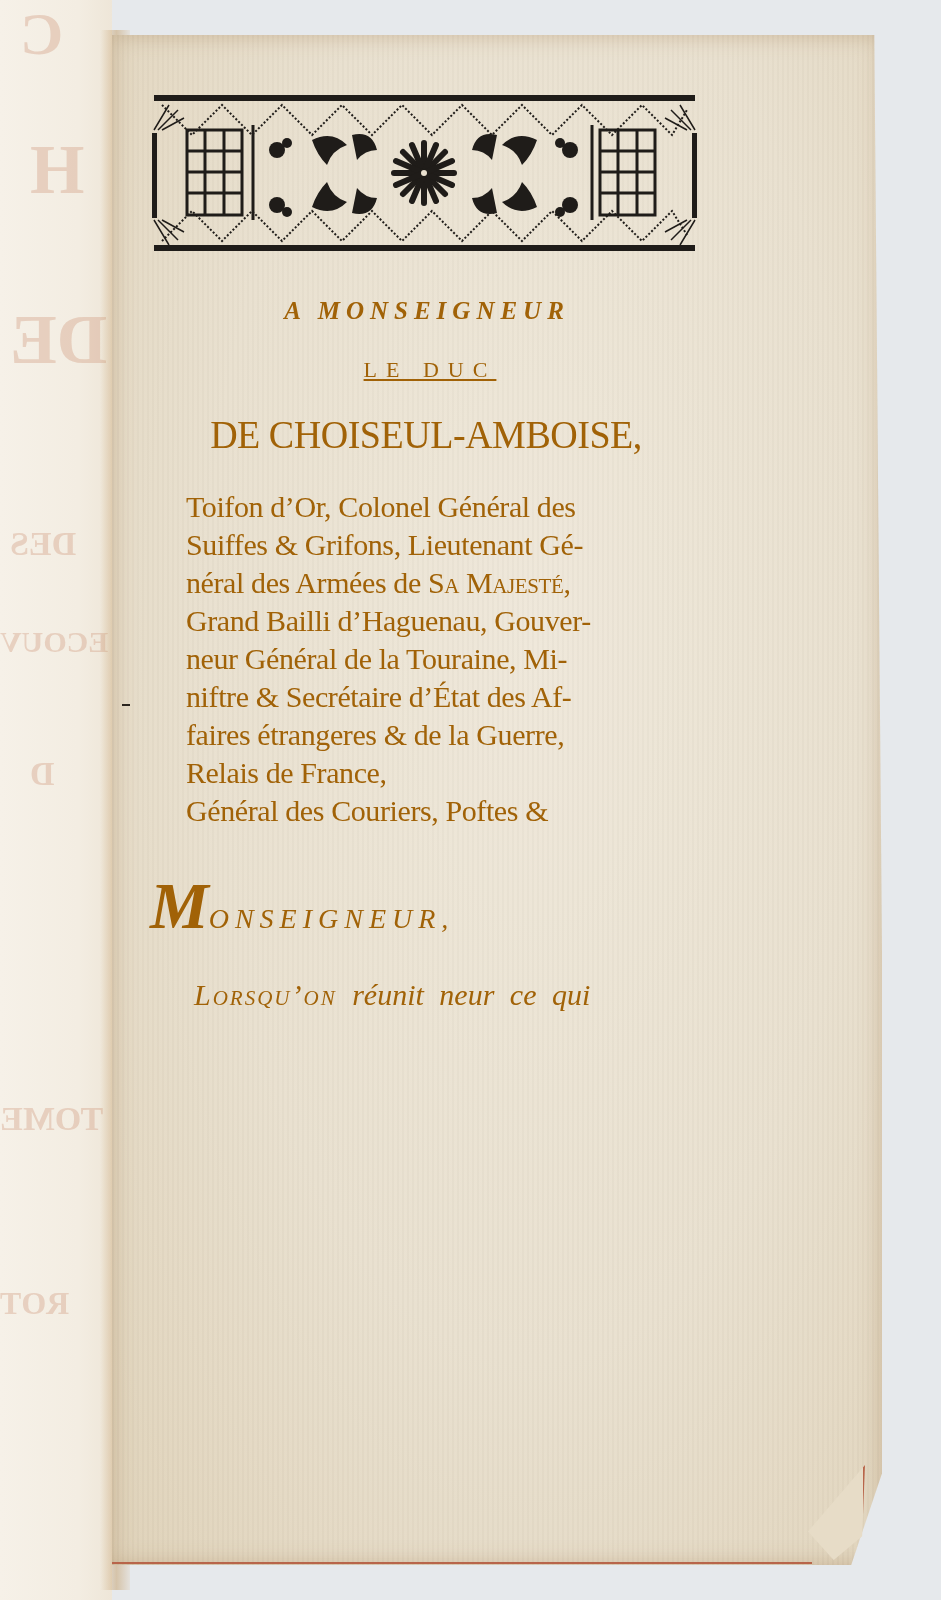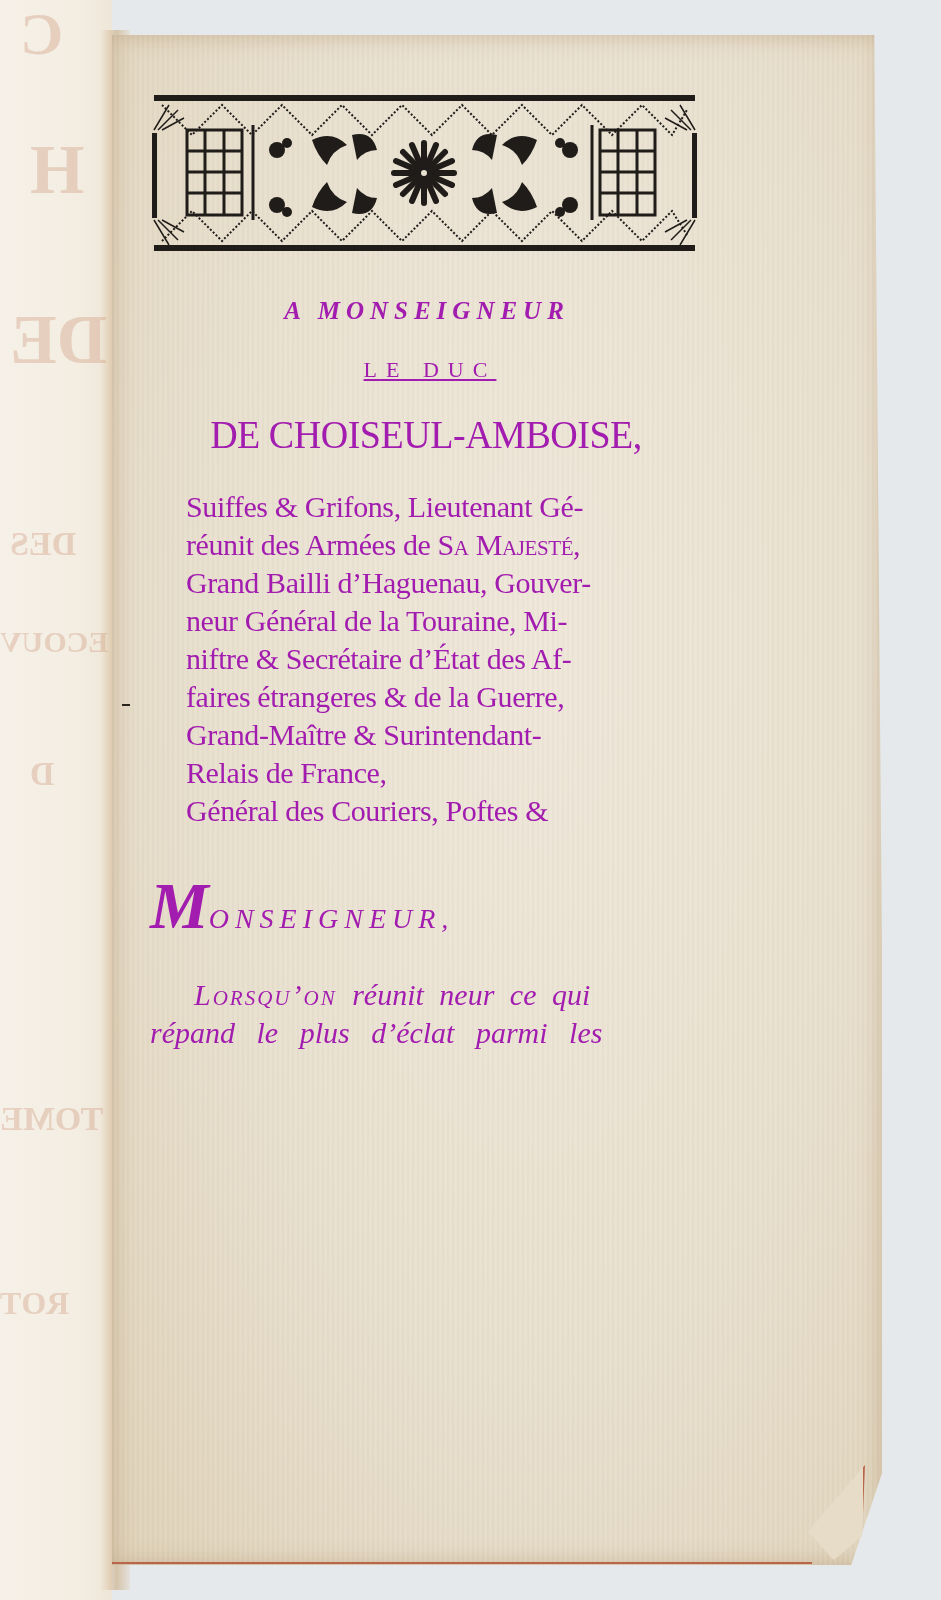--- a/index.html
+++ b/index.html
@@ -45,21 +45,21 @@
   .corner-fold {
     position: absolute; left: 808px; top: 1465px; width: 55px; height: 95px;
     background: #e7dcc7;
     clip-path: polygon(100% 0, 0 70%, 45% 100%, 95% 75%);
     border-right: 2px solid #b8654a;
   }
   
   .ornament {
     position: absolute; left: 152px; top: 95px; width: 545px; height: 158px;
   }
-  .content { position: absolute; left: 150px; top: 290px; width: 560px; color: #a21caf; }
+  .content { position: absolute; left: 150px; top: 290px; width: 560px; color: #a16207; }
   .line-center { text-align: center; white-space: nowrap; }
   .a-mons {
     font-style: italic; font-weight: bold; font-size: 25px; letter-spacing: 6px;
     margin-top: 7px; margin-left: -6px;
   }
   .le-duc { font-size: 22px; letter-spacing: 9px; margin-top: 32px; text-decoration: underline; }
   .choiseul { font-size: 40px; letter-spacing: -0.5px; margin-top: 28px; margin-left: -8px; transform: scaleX(0.95); }
   .pair { font-style: italic; font-size: 29px; letter-spacing: 7px; margin-top: 28px; }
   .titles { margin-top: 30px; font-size: 30px; line-height: 38px; letter-spacing: -0.4px; }
   .titles div { white-space: nowrap; }
@@ -163,32 +163,31 @@
 </svg>
 
 <div class="margin-dash"></div>
 
 <div class="content">
   <div class="line-center a-mons">A MONSEIGNEUR</div>
   <div class="line-center le-duc">LE DUC</div>
   <div class="line-center choiseul">DE CHOISEUL-AMBOISE,</div>
 
   <div class="titles">
+    <div class="indent">Toifon d’Or, Colonel Général des</div>
     <div class="indent">Suiffes &amp; Grifons, Lieutenant Gé-</div>
-    <div class="indent"><span>réunit des Armées de </span><span class="sc">Sa Majesté</span><span>,</span></div>
+    <div class="indent"><span>néral des Armées de </span><span class="sc">Sa Majesté</span><span>,</span></div>
     <div class="indent">Grand Bailli d’Haguenau, Gouver-</div>
     <div class="indent">neur Général de la Touraine, Mi-</div>
     <div class="indent">niftre &amp; Secrétaire d’État des Af-</div>
     <div class="indent">faires étrangeres &amp; de la Guerre,</div>
-    <div class="indent">Grand-Maître &amp; Surintendant-</div>
     <div class="indent">Relais de France,</div>
     <div class="indent">Général des Couriers, Poftes &amp;</div>
   </div>
 
   <div class="salutation">
     <span class="big">M</span><span class="rest">ONSEIGNEUR,</span>
   </div>
 
   <div class="para">
     <div class="l1"><span class="sc-it">Lorsqu’on</span><span> réunit neur ce qui</span></div>
-    <div class="l2">répand le plus d’éclat parmi les</div>
   </div>
 </div>
 
 </body></html>

